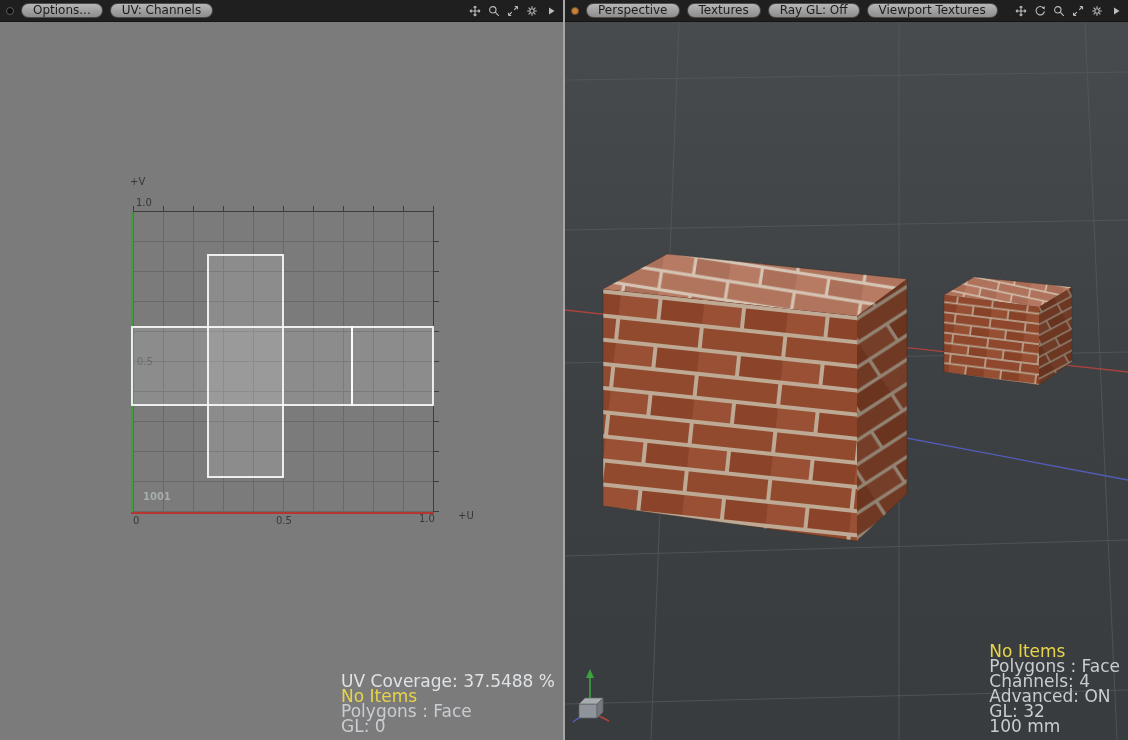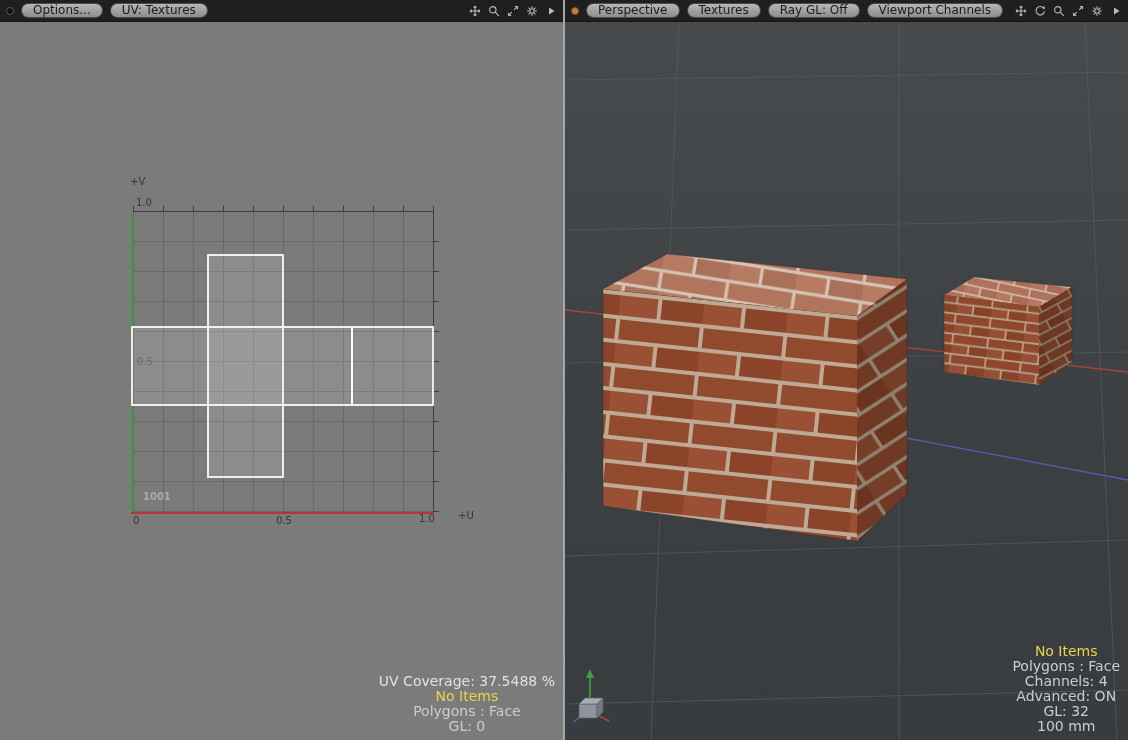--- a/index.html
+++ b/index.html
@@ -40,42 +40,42 @@
   .axis-v { position:absolute; left:131px; top:212px; width:2px; height:300px; background:#3f9e3d; }
   .axis-u { position:absolute; left:131px; top:512px; width:303px; height:2px; background:#b53532; }
 
   .axis-label { position:absolute; font-size:10px; color:#383838; }
   .axis-label.faint { color:#6d6d6d; }
   .axis-label.light { color:#a7acae; }
 
   .shell { position:absolute; background:rgba(255,255,255,0.13);
            border:2px solid rgba(255,255,255,0.85); }
 
-  .status-block { position:absolute; right:8px; bottom:6px; text-align:center;
-                  font-size:14px; line-height:15px; z-index:25; }
+  .status-block { position:absolute; right:8px; bottom:6px; text-align:left;
+                  font-size:17px; line-height:15px; z-index:25; }
   .status-block .dim { color:#c9cdd1; }
   .status-block .bright { color:#dfe3e6; }
   .status-block .warn { color:#e8d44a; }
 
   
   .viewport-canvas { position:absolute; top:22px; left:0; right:0; bottom:0;
                      background:linear-gradient(180deg,#474b4e 0%, #3d4043 55%, #393c3e 100%); }
   .vp-svg { position:absolute; top:0; left:0; }
 </style>
 </head>
 <body>
 
 <div class="app">
 
   <section class="uv-panel">
 
     <header class="panel-header">
       <span class="led"></span>
       <button class="pill">Options...</button>
-      <button class="pill">UV: Textures</button>
+      <button class="pill">UV: Channels</button>
       <div class="hdr-icons">
         <span class="icon">
           <svg viewBox="0 0 12 12">
               <path d="M6 1 L6 11 M1 6 L11 6 M6 1 L4.6 2.6 M6 1 L7.4 2.6 M6 11 L4.6 9.4 M6 11 L7.4 9.4 M1 6 L2.6 4.6 M1 6 L2.6 7.4 M11 6 L9.4 4.6 M11 6 L9.4 7.4"></path>
             </svg>
         </span>
         <span class="icon">
           <svg viewBox="0 0 12 12">
               <circle cx="4.8" cy="4.8" r="3.2"></circle>
               <path d="M7.2 7.2 L10.8 10.8"></path>
@@ -127,21 +127,21 @@
     </div>
   </section>
 
   <section class="viewport-panel">
 
     <header class="panel-header">
       <span class="led orange"></span>
       <button class="pill">Perspective</button>
       <button class="pill">Textures</button>
       <button class="pill">Ray GL: Off</button>
-      <button class="pill">Viewport Channels</button>
+      <button class="pill">Viewport Textures</button>
       <div class="hdr-icons">
         <span class="icon">
           <svg viewBox="0 0 12 12">
               <path d="M6 1 L6 11 M1 6 L11 6 M6 1 L4.6 2.6 M6 1 L7.4 2.6 M6 11 L4.6 9.4 M6 11 L7.4 9.4 M1 6 L2.6 4.6 M1 6 L2.6 7.4 M11 6 L9.4 4.6 M11 6 L9.4 7.4"></path>
             </svg>
         </span>
         <span class="icon">
           <svg viewBox="0 0 12 12">
               <path d="M9.8 3.4 A4.2 4.2 0 1 0 10.4 6.4"></path>
               <path class="fill" d="M10.8 1.2 L10.6 4.4 L7.8 2.8 Z"></path>

